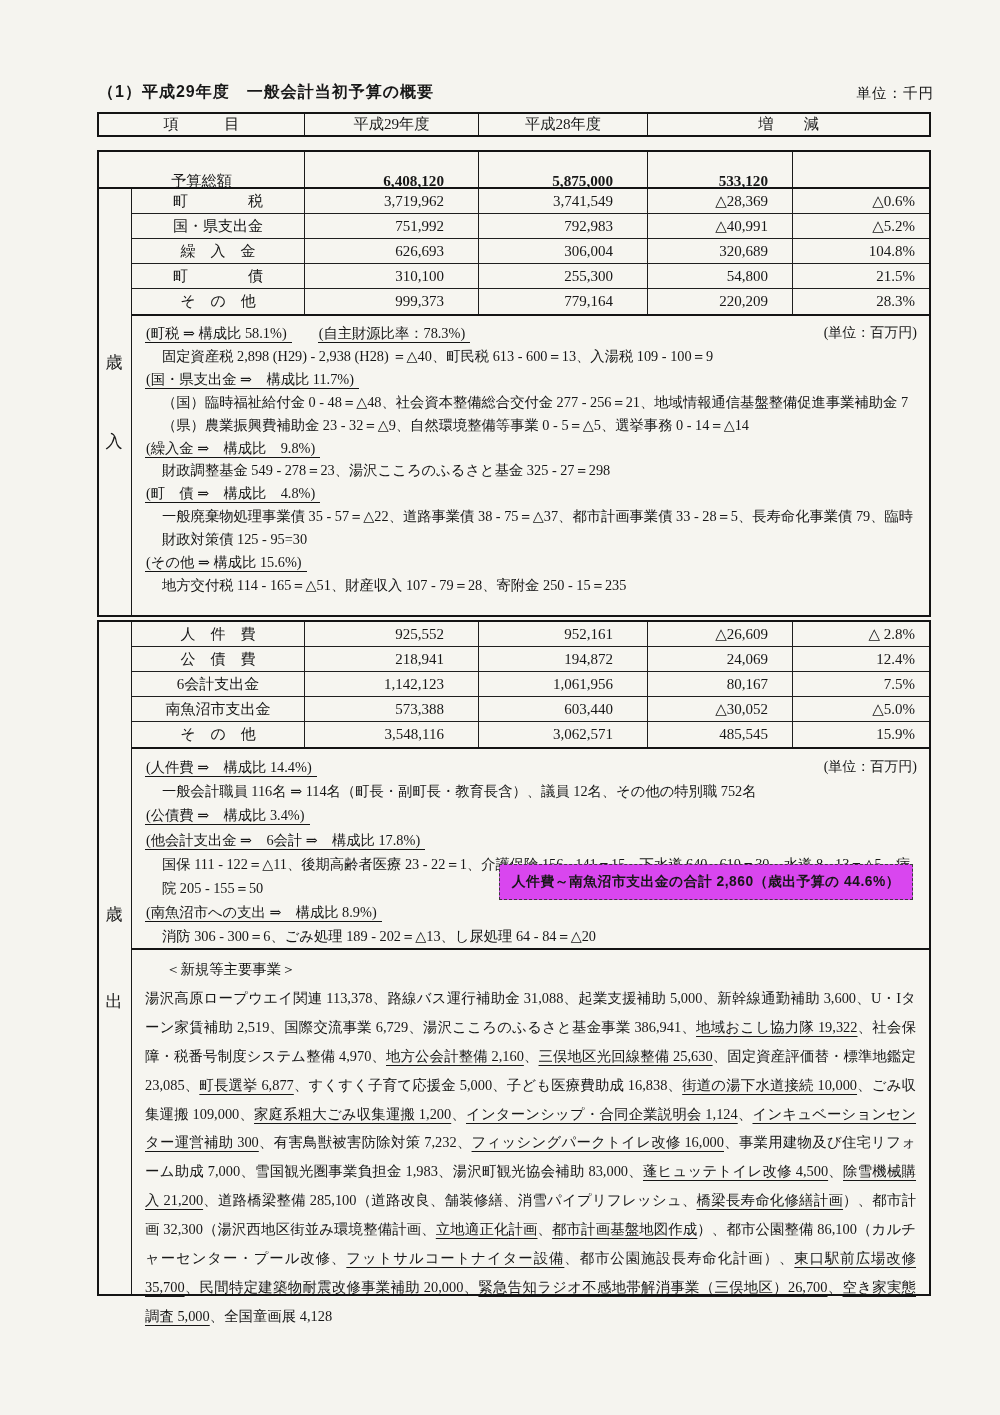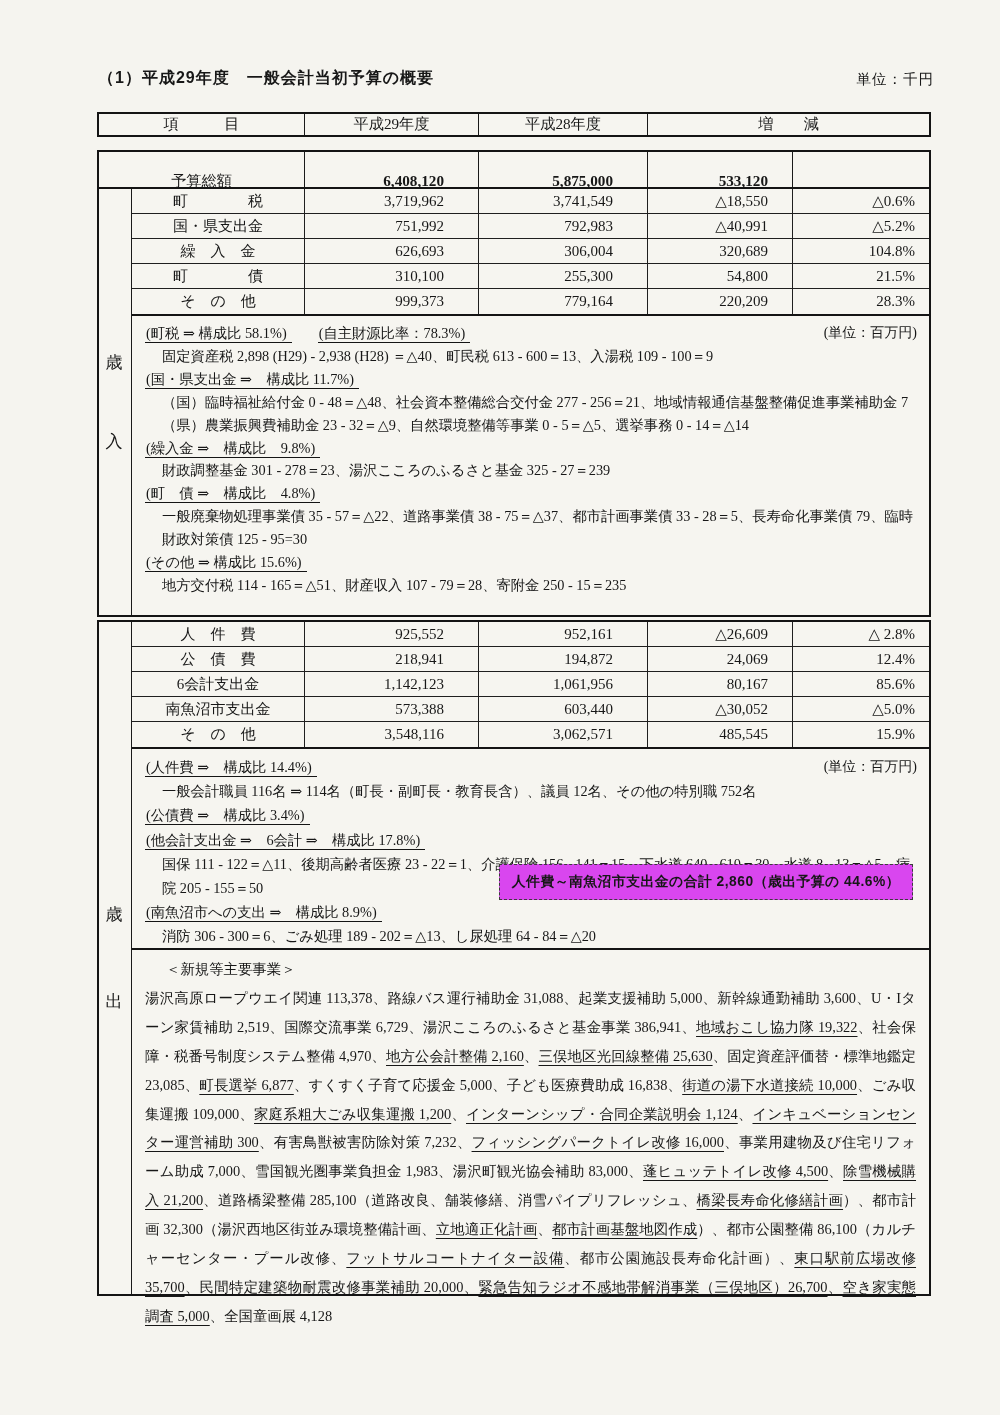--- a/index.html
+++ b/index.html
@@ -6,21 +6,21 @@
   html,body { width:1000px; height:1415px; }
   body {
     background:#f5f4ef;
     font-family:"Liberation Serif","DejaVu Serif",serif;
     color:#171717;
     position:relative;
   }
   .page { position:relative; width:1000px; height:1415px; overflow:hidden; }
 
   
-  .title-row { position:absolute; top:68px; left:98px; width:836px; display:flex; justify-content:space-between; align-items:flex-end; }
+  .title-row { position:absolute; top:82px; left:98px; width:836px; display:flex; justify-content:space-between; align-items:flex-end; }
   .doc-title { font-family:"Liberation Sans","DejaVu Sans",sans-serif; font-weight:bold; font-size:16px; letter-spacing:1px; }
   .unit-note { font-size:14.5px; letter-spacing:1px; }
 
   
   .frame { position:absolute; left:97px; width:834px; border:2.5px solid #141414; background:#f6f5f0; }
   .frame-a { top:112px;  height:25px; }
   .frame-b { top:150px;  height:40px; }
   .frame-c { top:187px;  height:430px; }
   .frame-d { top:620px;  height:676px; }
 
@@ -109,21 +109,21 @@
       <div class="vcol vcol-rev" id="rev-vlabel">
           <span>歳</span>
           <span>入</span>
         </div>
       <div class="content-col">
         <div class="subtable" id="rev-rows">
             <div class="srow">
               <div class="lbl">町　　　　税</div>
               <div class="num pad-amt">3,719,962</div>
               <div class="num pad-amt">3,741,549</div>
-              <div class="num pad-diff">△18,550</div>
+              <div class="num pad-diff">△28,369</div>
               <div class="num pad-pct">△0.6%</div>
             </div>
             <div class="srow">
               <div class="lbl">国・県支出金</div>
               <div class="num pad-amt">751,992</div>
               <div class="num pad-amt">792,983</div>
               <div class="num pad-diff">△40,991</div>
               <div class="num pad-pct">△5.2%</div>
             </div>
             <div class="srow">
@@ -148,21 +148,21 @@
               <div class="num pad-pct">28.3%</div>
             </div>
           </div>
         <div class="notes notes-rev" id="rev-notes">
             <div class="note-line"><span class="right">(単位：百万円)</span><span class="u-head">(町税 ⇒ 構成比 58.1%)</span><span class="gap"></span><span class="u-head">(自主財源比率：78.3%)</span></div>
             <div class="note-line ind"><span>固定資産税 2,898 (H29) - 2,938 (H28) ＝△40、町民税 613 - 600＝13、入湯税 109 - 100＝9</span></div>
             <div class="note-line"><span class="u-head">(国・県支出金 ⇒　構成比 11.7%)</span></div>
             <div class="note-line ind hang"><span>（国）臨時福祉給付金 0 - 48＝△48、社会資本整備総合交付金 277 - 256＝21、地域情報通信基盤整備促進事業補助金 7</span></div>
             <div class="note-line ind"><span>（県）農業振興費補助金 23 - 32＝△9、自然環境整備等事業 0 - 5＝△5、選挙事務 0 - 14＝△14</span></div>
             <div class="note-line"><span class="u-head">(繰入金 ⇒　構成比　9.8%)</span></div>
-            <div class="note-line ind"><span>財政調整基金 301 - 278＝23、湯沢こころのふるさと基金 325 - 27＝239</span></div>
+            <div class="note-line ind"><span>財政調整基金 549 - 278＝23、湯沢こころのふるさと基金 325 - 27＝298</span></div>
             <div class="note-line"><span class="u-head">(町　債 ⇒　構成比　4.8%)</span></div>
             <div class="note-line ind"><span>一般廃棄物処理事業債 35 - 57＝△22、道路事業債 38 - 75＝△37、都市計画事業債 33 - 28＝5、長寿命化事業債 79、臨時財政対策債 125 - 95=30</span></div>
             <div class="note-line"><span class="u-head">(その他 ⇒ 構成比 15.6%)</span></div>
             <div class="note-line ind"><span>地方交付税 114 - 165＝△51、財産収入 107 - 79＝28、寄附金 250 - 15＝235</span></div>
           </div>
       </div>
     </div>
   </div>
 
   <div class="frame frame-d">
@@ -185,21 +185,21 @@
               <div class="num pad-amt">218,941</div>
               <div class="num pad-amt">194,872</div>
               <div class="num pad-diff">24,069</div>
               <div class="num pad-pct">12.4%</div>
             </div>
             <div class="srow">
               <div class="lbl">6会計支出金</div>
               <div class="num pad-amt">1,142,123</div>
               <div class="num pad-amt">1,061,956</div>
               <div class="num pad-diff">80,167</div>
-              <div class="num pad-pct">85.6%</div>
+              <div class="num pad-pct">7.5%</div>
             </div>
             <div class="srow">
               <div class="lbl">南魚沼市支出金</div>
               <div class="num pad-amt">573,388</div>
               <div class="num pad-amt">603,440</div>
               <div class="num pad-diff">△30,052</div>
               <div class="num pad-pct">△5.0%</div>
             </div>
             <div class="srow">
               <div class="lbl">そ　の　他</div>

